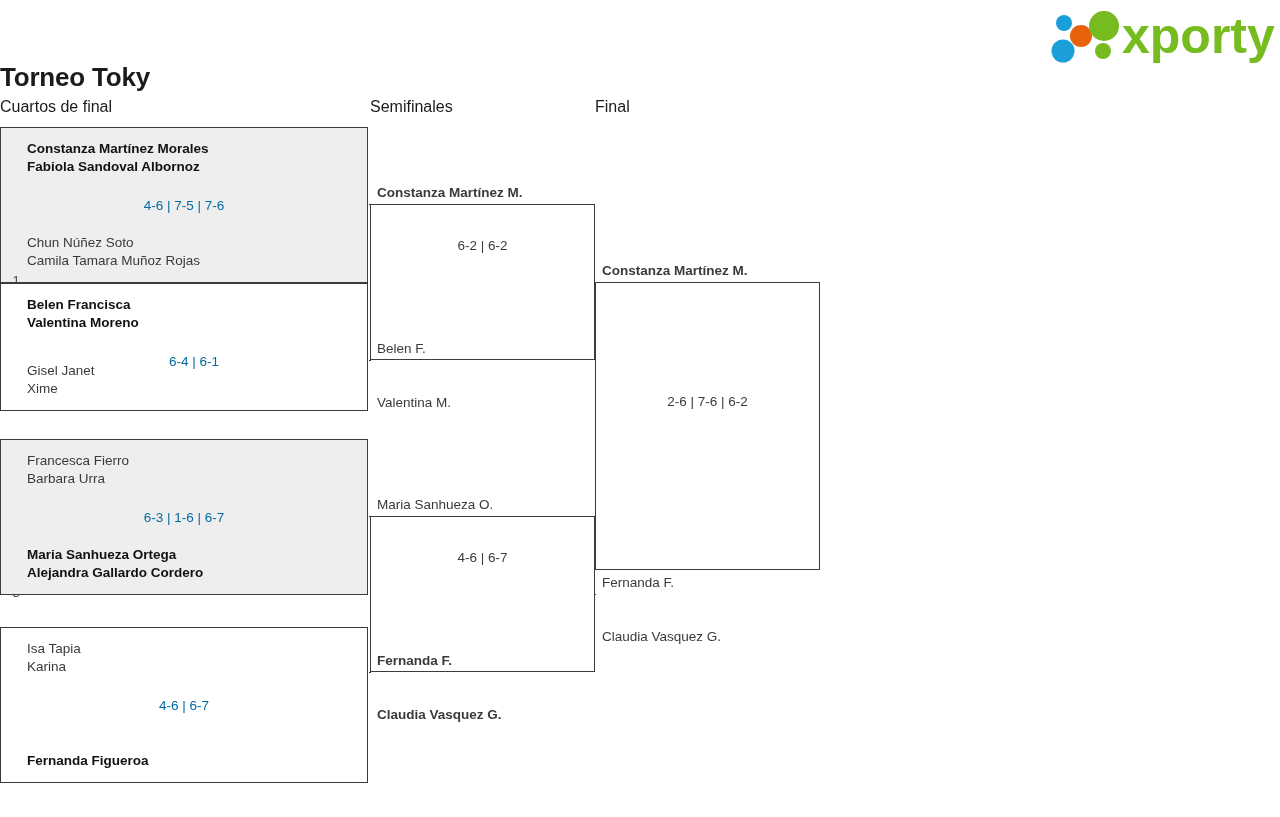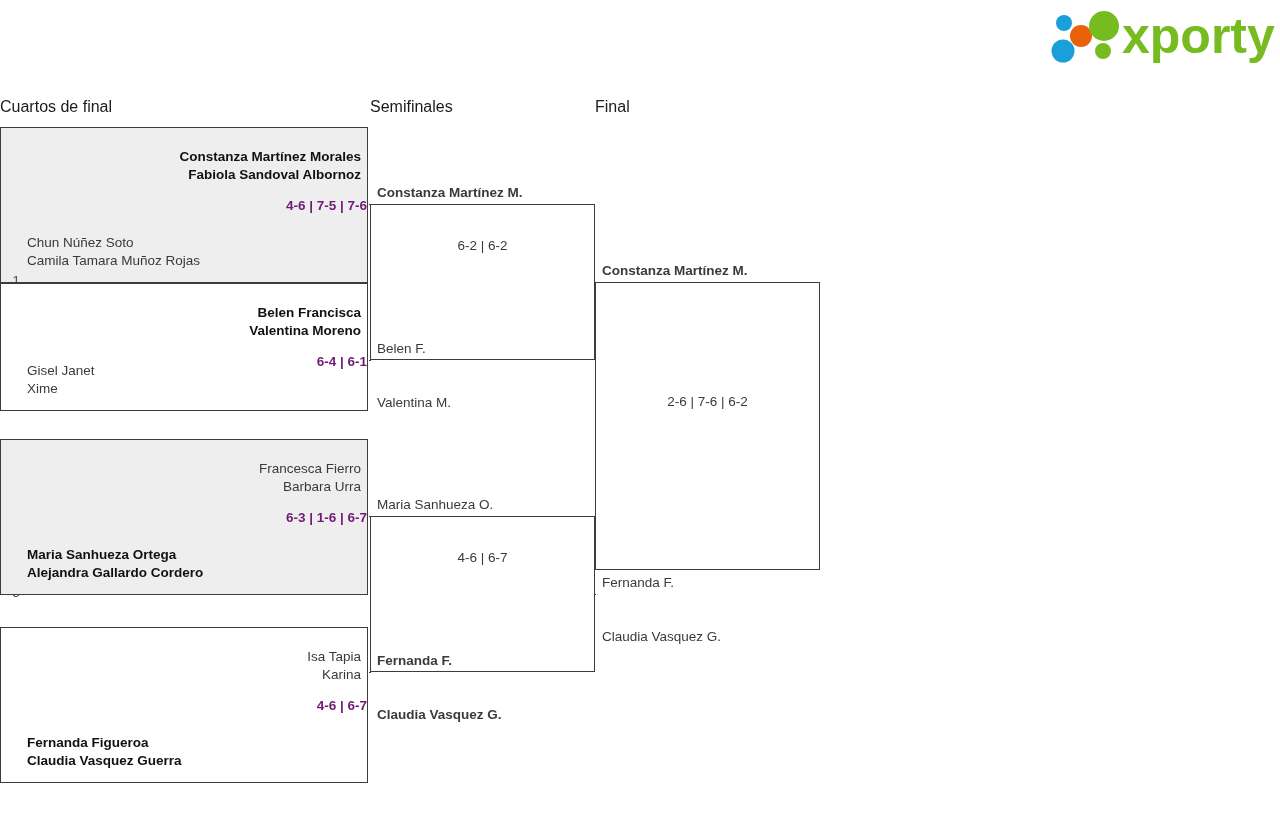--- a/index.html
+++ b/index.html
@@ -76,42 +76,41 @@
   .r1-match.plain  { background: #ffffff; }
 
   .r1-top, .r1-bot {
     position: absolute;
     left: 26px;
     right: 6px;
     font-size: 13.5px;
     line-height: 18px;
     color: #3a3a3a;
   }
-  .r1-top { top: 20px; text-align: right; }
+  .r1-top { top: 12px; }
   .r1-bot { bottom: 12px; }
   .winner { font-weight: 700; color: #111111; }
 
   .seed {
     position: absolute;
     left: 7px;
     width: 16px;
     text-align: center;
     font-size: 13px;
     color: #4a4a4a;
     line-height: 16px;
   }
 
   .r1-score {
     position: absolute;
     left: 0; right: 0;
-    text-align: right;
-    font-size: 13.5px;
-    color: #701a75;
-    line-height: 18px;
-    font-weight: bold;
+    text-align: center;
+    font-size: 13.5px;
+    color: #0369a1;
+    line-height: 18px;
   }
 
   
   .rx-box {
     position: absolute;
     border: 1px solid #3c3c3c;
     box-sizing: border-box;
     background: #ffffff;
     padding-left: 48px;
   }
@@ -136,20 +135,24 @@
     position: absolute;
     background: #3c3c3c;
   }
   .conn-h { height: 1px; }
 </style>
 </head>
 <body>
 
 <div id="header">
 
+  <div id="title-block">
+    <span id="title-line1">Torneo Toky</span>
+    <span id="title-line2">Fase final. D</span>
+  </div>
 
   <div id="logo">
     <svg width="228" height="62" viewBox="0 0 228 62" xmlns="http://www.w3.org/2000/svg" aria-hidden="true">
 
       <circle cx="16" cy="17" r="8" fill="#1a9fd9"></circle>
       <circle cx="33" cy="30" r="11" fill="#e8620c"></circle>
       <circle cx="15" cy="45" r="11.5" fill="#1a9fd9"></circle>
       <circle cx="56" cy="20" r="15" fill="#76bc21"></circle>
       <circle cx="55" cy="45" r="8" fill="#76bc21"></circle>
 
@@ -210,21 +213,20 @@
   <div class="r1-match plain" style="top:595px; height:156px;margin-top:32px;">
 
     <div class="r1-top">
       <div>Isa Tapia</div>
       <div>Karina</div>
     </div>
     <div class="r1-score" style="top:69px;">4-6 | 6-7</div>
 
     <div class="r1-bot winner">
       <div>Fernanda Figueroa</div>
-      <div>Claudia Vasquez Guerra</div>
     </div>
   </div>
 
   <div class="rx-name winner" style="left:377px; top:148px; width:215px;">
     <div>Constanza Martínez M.</div>
     <div>Fabiola Sandoval A.</div>
   </div>
 
   <div class="rx-box" style="left:370px; top:204px; width:225px; height:156px;">
     <div class="rx-score" style="top:32px;">6-2 | 6-2</div>

